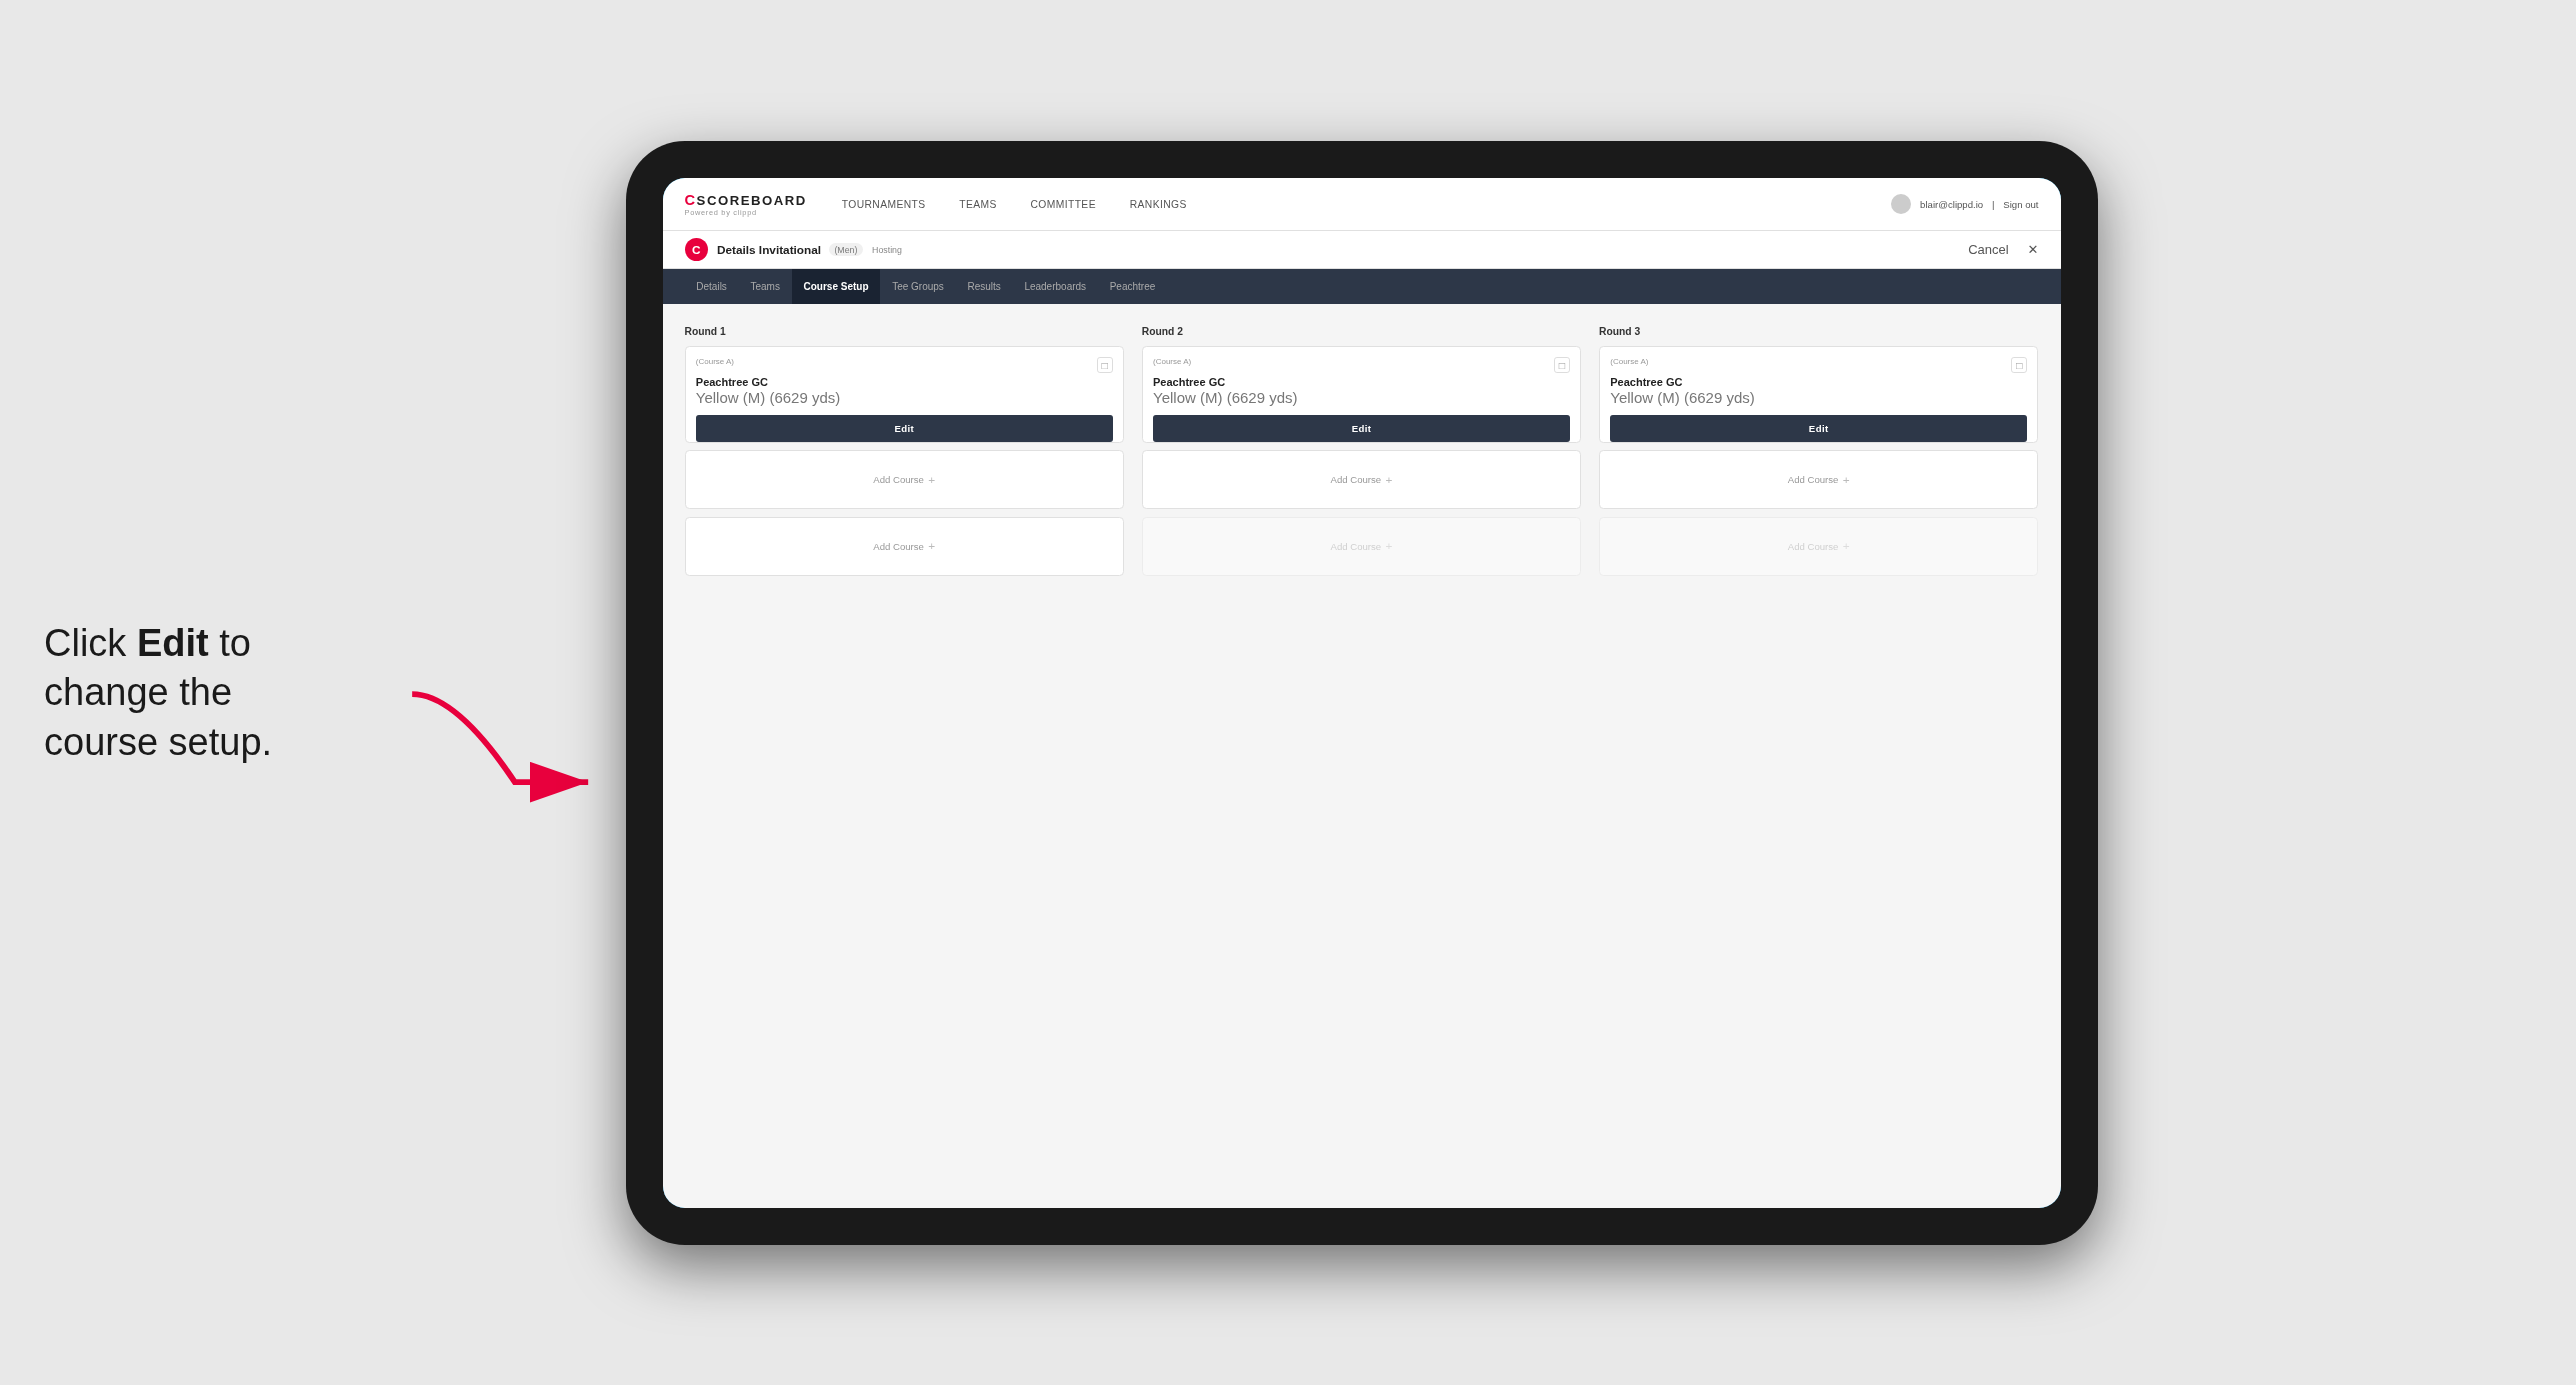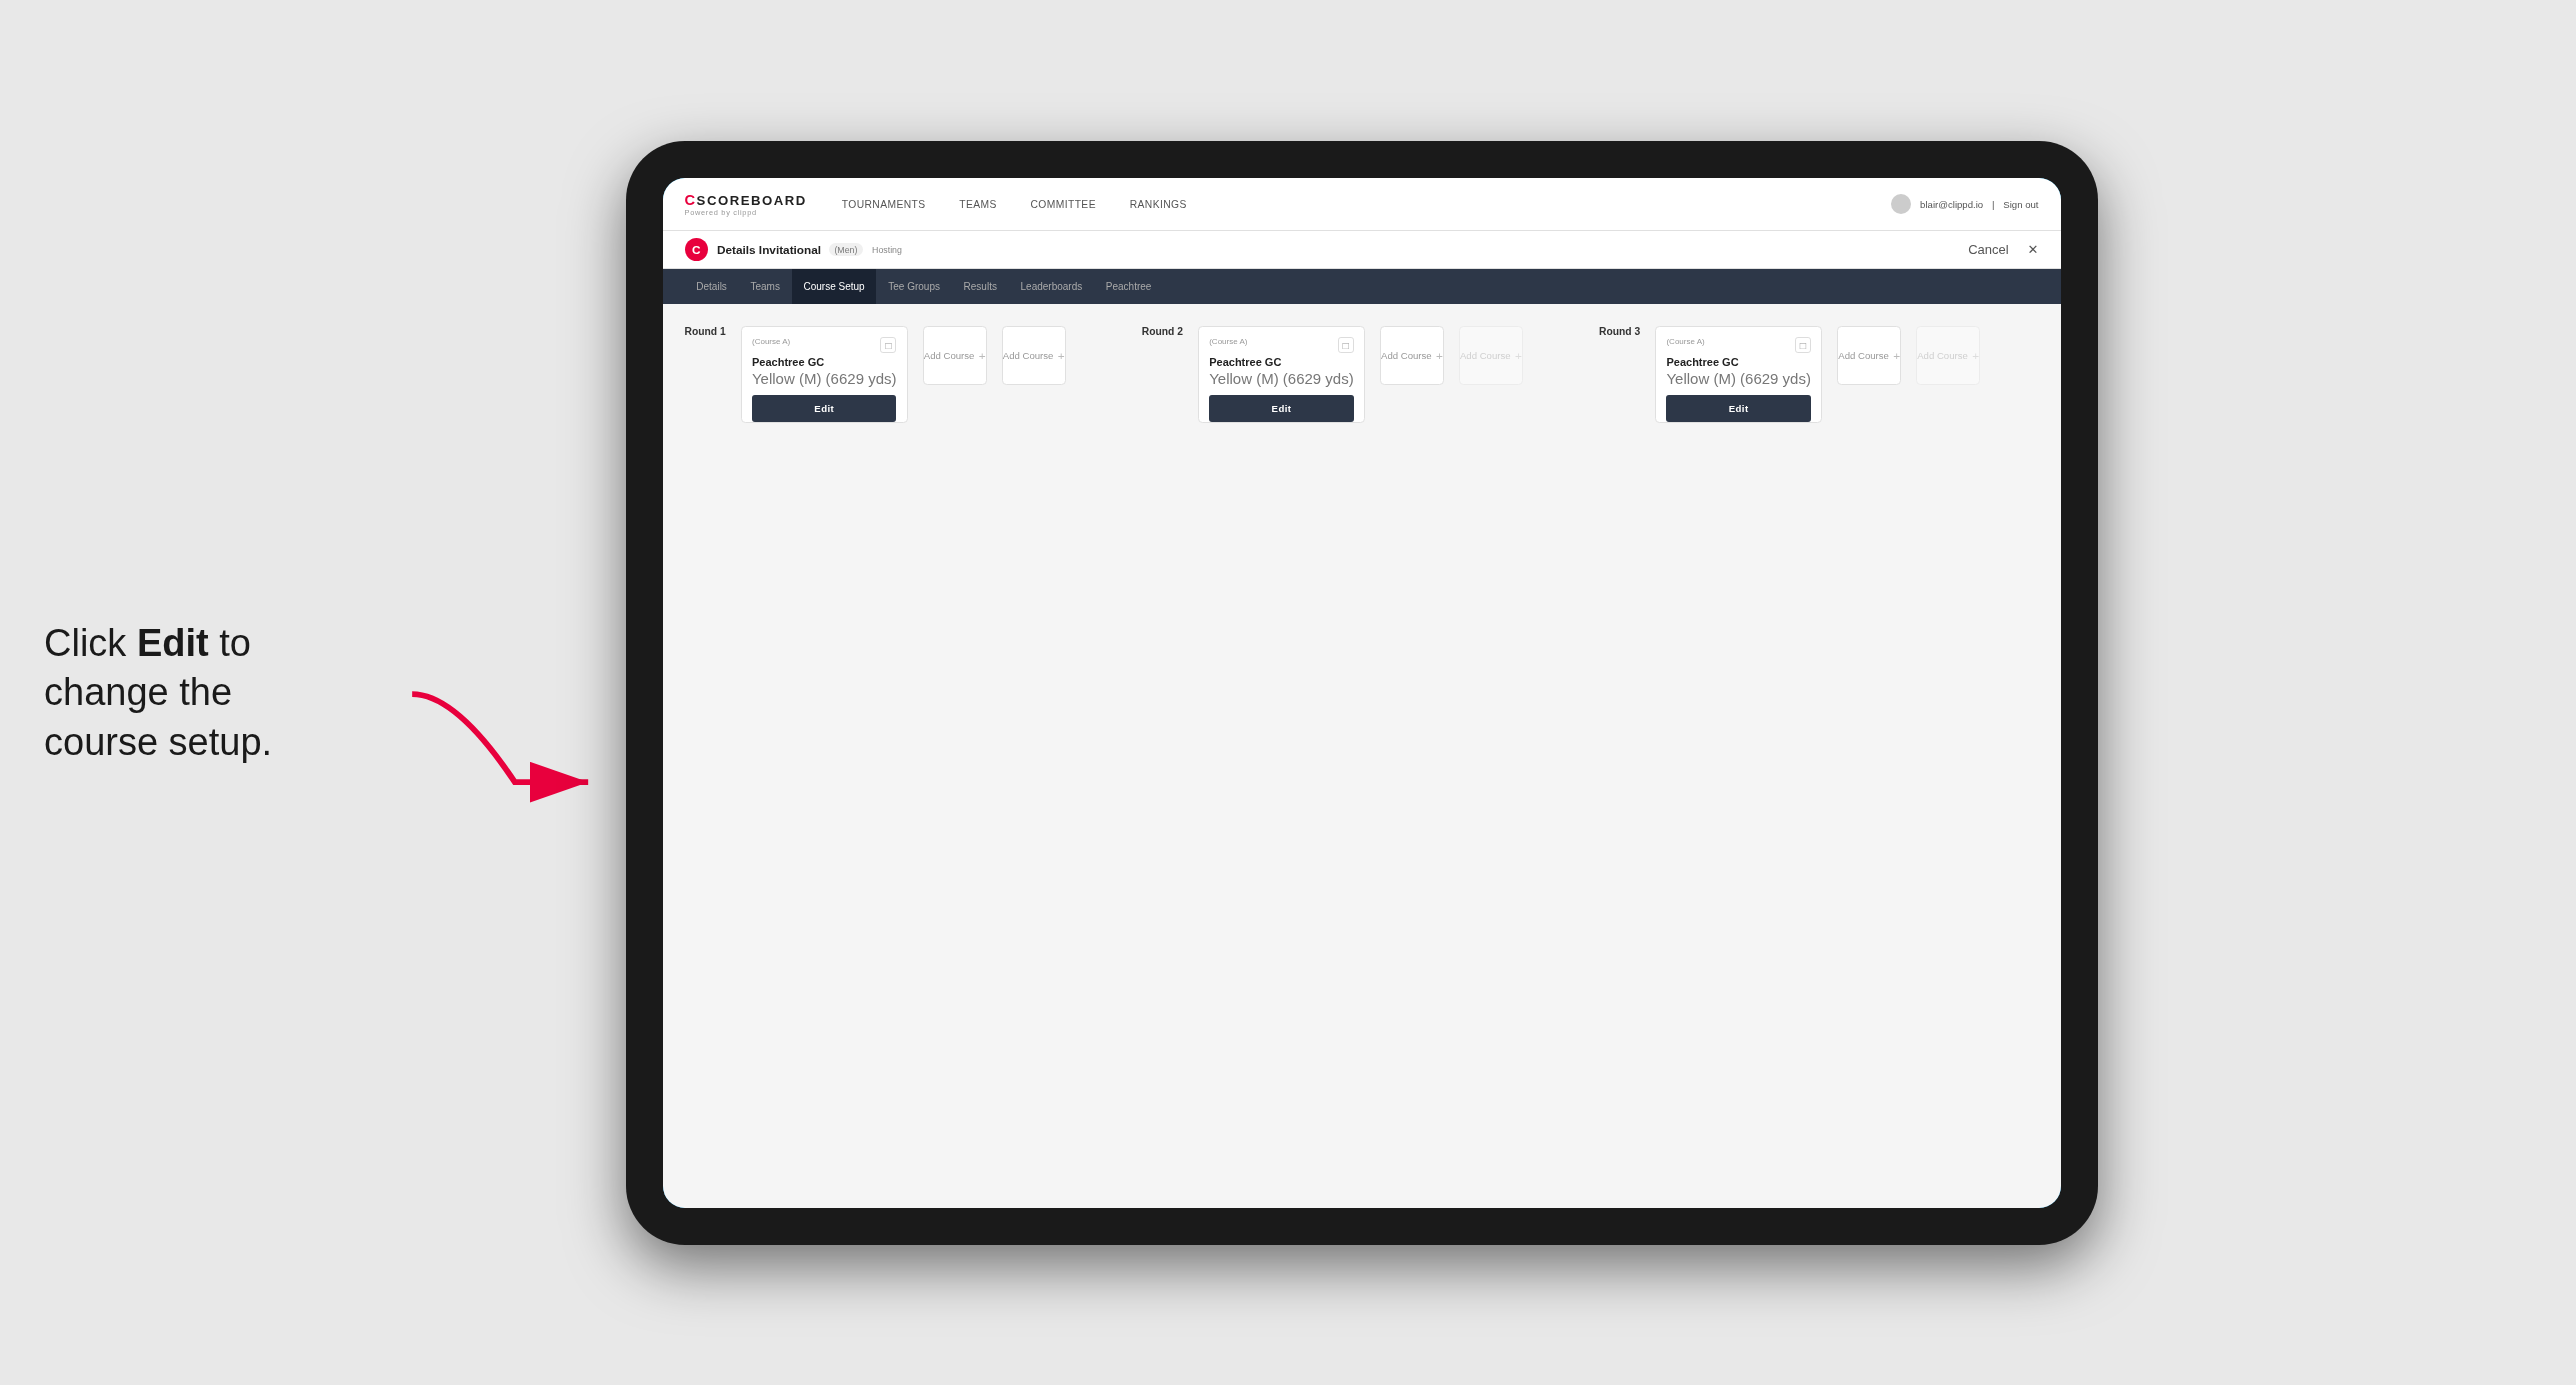--- a/index.html
+++ b/index.html
@@ -192,41 +192,41 @@
       color: #aaa;
       padding: 0 11.8px;
       height: 35px;
       display: flex;
       align-items: center;
       cursor: pointer;
     }
     .tab-item.active {
       color: #fff;
       background: #1a2332;
-      font-weight: 400;
+      font-weight: 700;
     }
 
     
     .content-area {
       flex: 1;
       background: #f5f5f5;
       padding: 22px;
       overflow-y: auto;
     }
 
     
     .rounds-grid {
       display: grid;
       grid-template-columns: repeat(3, 1fr);
       gap: 17.7px;
     }
     .round-column {
       display: flex;
-      flex-direction: row;
-      gap: 15px;
+      flex-direction: column;
+      gap: 0;
     }
     .round-title {
       font-size: 10.3px;
       font-weight: 600;
       color: #333;
       margin-bottom: 8.8px;
     }
 
     
     .course-card {

